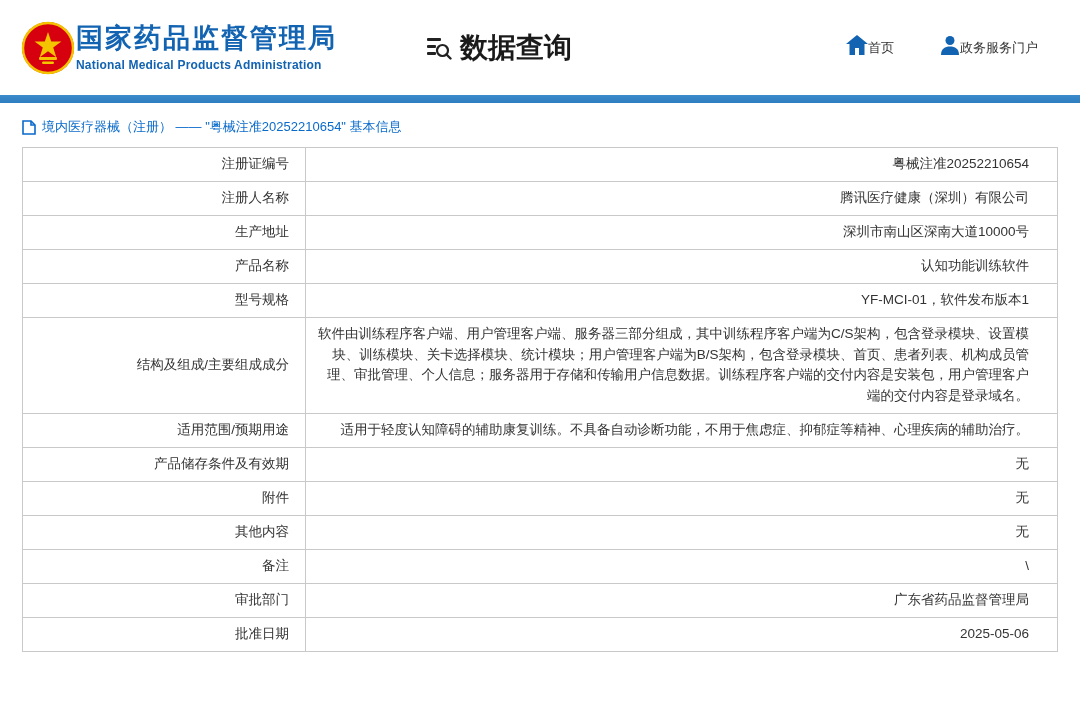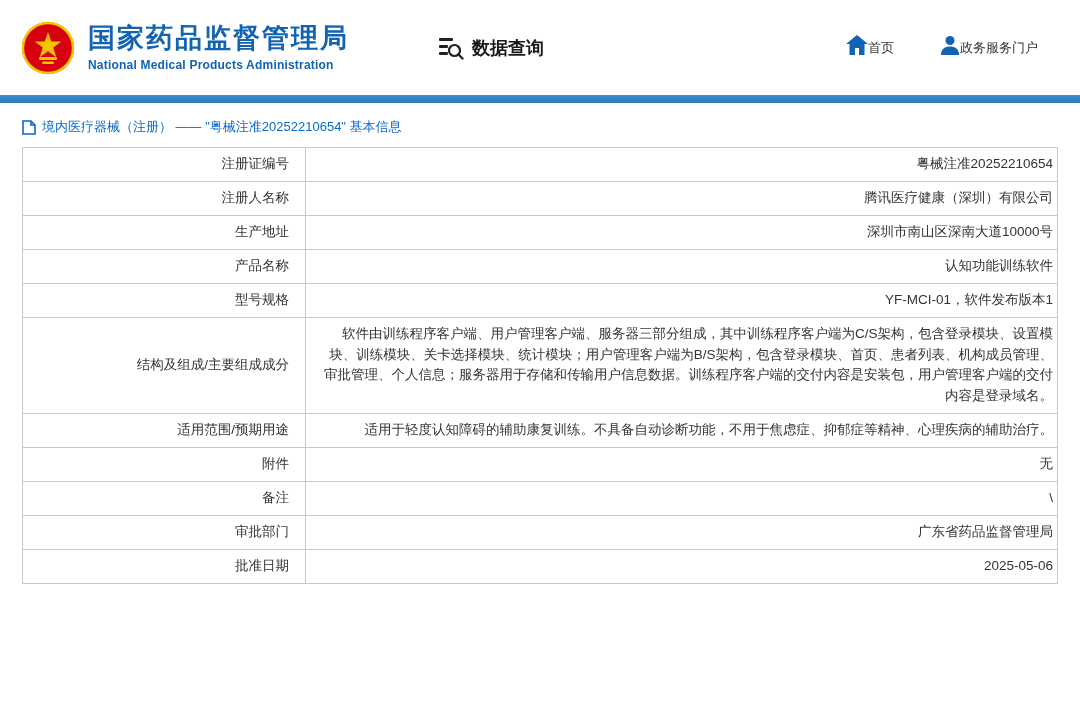--- a/index.html
+++ b/index.html
@@ -18,39 +18,39 @@
     font-family:"Liberation Sans","DejaVu Sans",sans-serif;
   }
   
   .header{
     display:flex;align-items:center;
     height:95px;
     padding:0 42px 0 20px;
     background:#ffffff;
   }
   .logo{width:56px;height:56px;flex:0 0 auto;}
-  .brand{margin-left:12px;}
+  .brand{}
   .brand-title{
     color:var(--brand);
     font-size:27px;
     font-weight:bold;
     letter-spacing:2px;
     line-height:1.15;
   }
   .brand-sub{
     color:var(--brand);
     font-size:12px;
     margin-top:3px;
     letter-spacing:0.2px;
     font-weight:bold;
   }
   .section{
     display:flex;align-items:center;
     margin-left:88px;
-    font-size:18px;
+    font-size:28px;
     font-weight:600;
     color:#1a1a1a;
   }
   .section svg{margin-right:8px;}
   .nav{
     margin-left:auto;
     display:flex;
     gap:46px;
   }
   .nav-item{
@@ -76,21 +76,21 @@
   .table-wrap{margin:0 22px;}
   table{
     width:100%;
     border-collapse:collapse;
     table-layout:fixed;
   }
   td{
     border:1px solid var(--border);
     font-size:13.5px;
     color:var(--text);
-    padding:6px 4px;
+    padding:6px 28px;
     line-height:1.55;
     word-break:break-all;
     vertical-align:middle;
   }
   td.label{
     width:283px;
     text-align:right;
     padding-right:16px;
   }
   td.value{text-align:right;padding-left:12px;}
@@ -175,21 +175,29 @@
       </tr>
         <tr>
         <td class="label">结构及组成/主要组成成分</td>
         <td class="value">软件由训练程序客户端、用户管理客户端、服务器三部分组成，其中训练程序客户端为C/S架构，包含登录模块、设置模块、训练模块、关卡选择模块、统计模块；用户管理客户端为B/S架构，包含登录模块、首页、患者列表、机构成员管理、审批管理、个人信息；服务器用于存储和传输用户信息数据。训练程序客户端的交付内容是安装包，用户管理客户端的交付内容是登录域名。</td>
       </tr>
         <tr>
         <td class="label">适用范围/预期用途</td>
         <td class="value">适用于轻度认知障碍的辅助康复训练。不具备自动诊断功能，不用于焦虑症、抑郁症等精神、心理疾病的辅助治疗。</td>
       </tr>
         <tr>
+        <td class="label">产品储存条件及有效期</td>
+        <td class="value">无</td>
+      </tr>
+        <tr>
         <td class="label">附件</td>
+        <td class="value">无</td>
+      </tr>
+        <tr>
+        <td class="label">其他内容</td>
         <td class="value">无</td>
       </tr>
         <tr>
         <td class="label">备注</td>
         <td class="value">\</td>
       </tr>
         <tr>
         <td class="label">审批部门</td>
         <td class="value">广东省药品监督管理局</td>
       </tr>

